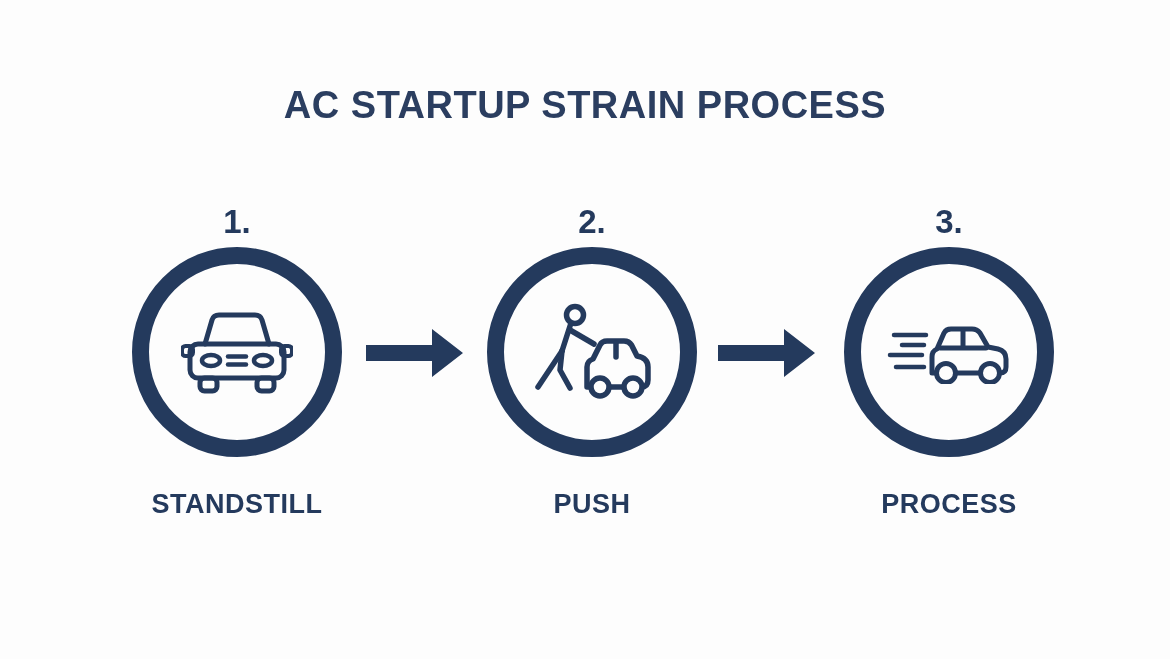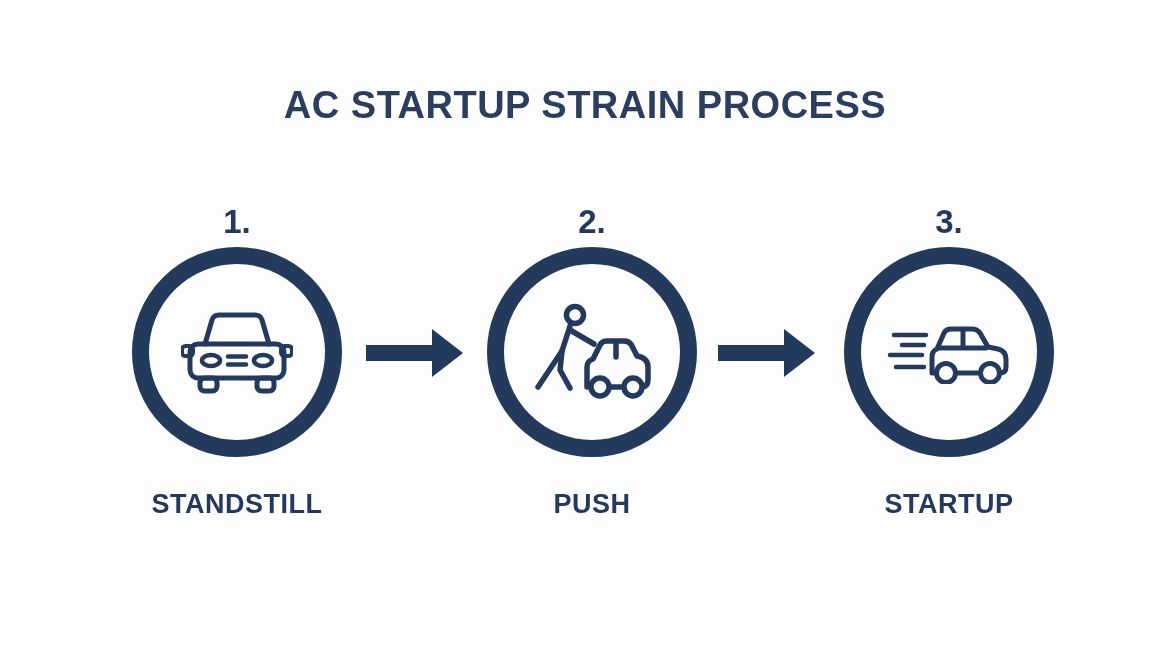--- a/index.html
+++ b/index.html
@@ -164,16 +164,16 @@
             <path d="M78,11 V27"></path>
             <path d="M55,28 H101"></path>
           </g>
           <g class="stroke-art" stroke-width="5">
             <circle class="fill-bg" cx="61" cy="53" r="9.5"></circle>
             <circle class="fill-bg" cx="105" cy="53" r="9.5"></circle>
           </g>
         </svg>
       </span>
     </div>
-    <div class="step-label">STARTUP</div>
+    <div class="step-label">PROCESS</div>
   </div>
 
 </div>
 
 </body></html>

